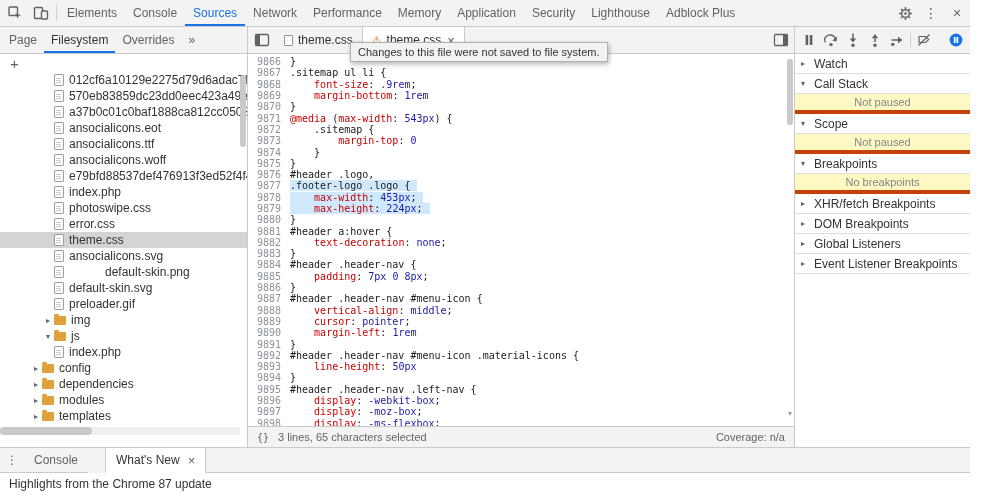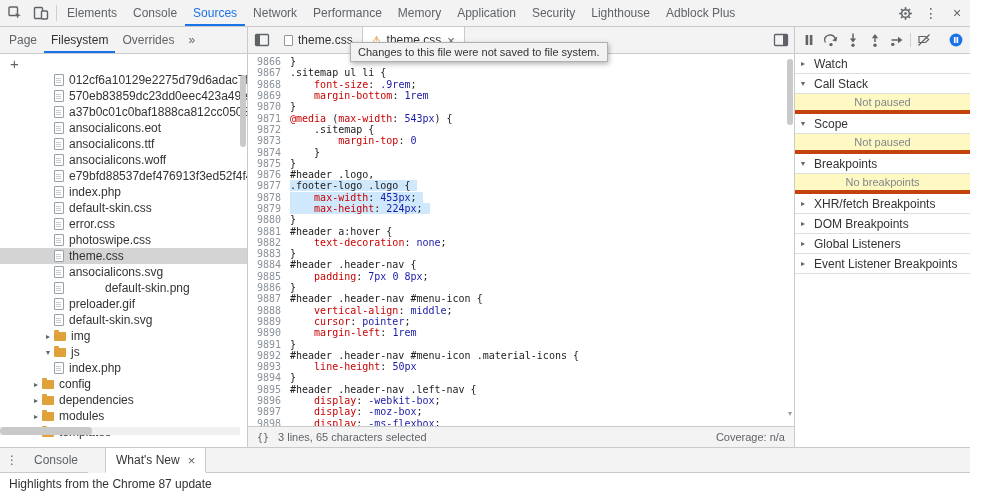--- a/index.html
+++ b/index.html
@@ -188,49 +188,45 @@
           <div class="tree-row" style="padding-left: 54px;">
             <span class="file-icon"></span>
             <span class="tree-label">e79bfd88537def476913f3ed52f4f4b3</span>
           </div>
           <div class="tree-row" style="padding-left: 54px;">
             <span class="file-icon"></span>
             <span class="tree-label">index.php</span>
           </div>
           <div class="tree-row" style="padding-left: 54px;">
             <span class="file-icon"></span>
-            <span class="tree-label">default-skin.css</span>
+            <span class="tree-label">photoswipe.css</span>
           </div>
           <div class="tree-row" style="padding-left: 54px;">
             <span class="file-icon"></span>
             <span class="tree-label">error.css</span>
           </div>
-          <div class="tree-row" style="padding-left: 54px;">
-            <span class="file-icon"></span>
-            <span class="tree-label">photoswipe.css</span>
-          </div>
           <div class="tree-row selected" style="padding-left: 54px;">
             <span class="file-icon"></span>
             <span class="tree-label">theme.css</span>
           </div>
           <div class="tree-row" style="padding-left: 54px;">
             <span class="file-icon"></span>
             <span class="tree-label">ansocialicons.svg</span>
           </div>
           <div class="tree-row" style="padding-left: 54px; gap: 36px;">
             <span class="file-icon"></span>
             <span class="tree-label">default-skin.png</span>
           </div>
           <div class="tree-row" style="padding-left: 54px;">
             <span class="file-icon"></span>
+            <span class="tree-label">default-skin.svg</span>
+          </div>
+          <div class="tree-row" style="padding-left: 54px;">
+            <span class="file-icon"></span>
             <span class="tree-label">preloader.gif</span>
-          </div>
-          <div class="tree-row" style="padding-left: 54px;">
-            <span class="file-icon"></span>
-            <span class="tree-label">default-skin.svg</span>
           </div>
           <div class="tree-row" style="padding-left: 42px;">
             <span class="tree-arrow">▸</span>
             <span class="folder-icon"></span>
             <span class="tree-label">img</span>
           </div>
           <div class="tree-row" style="padding-left: 42px;">
             <span class="tree-arrow">▾</span>
             <span class="folder-icon"></span>
             <span class="tree-label">js</span>

